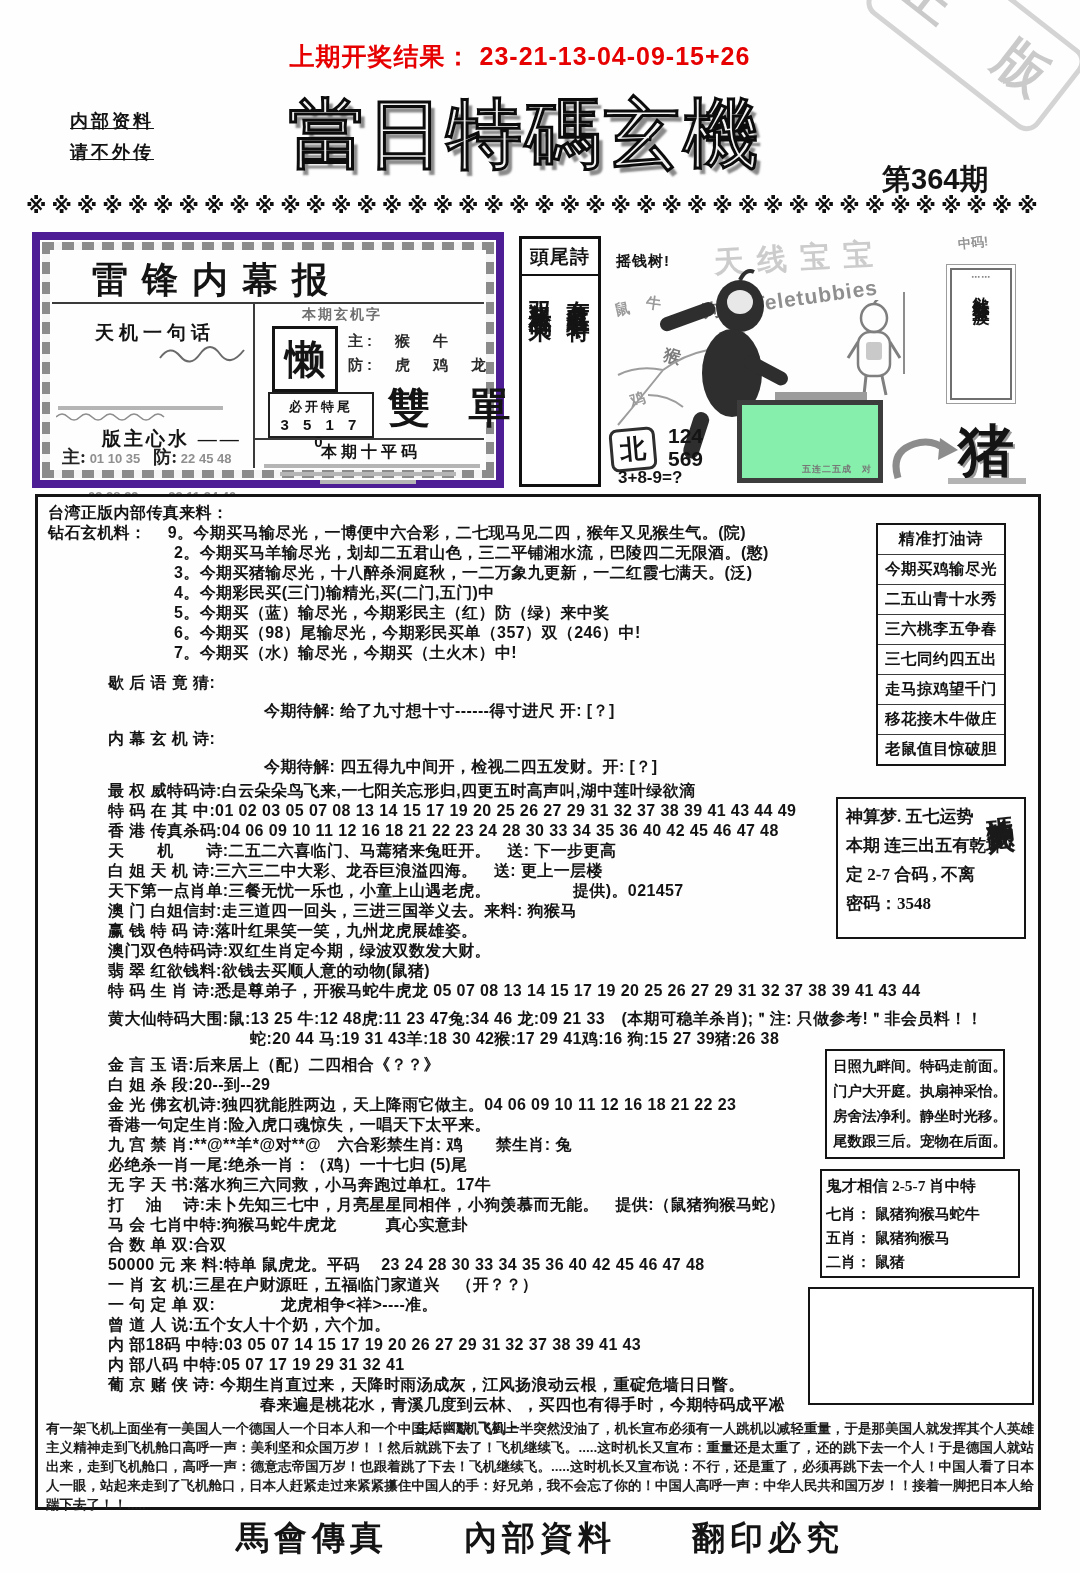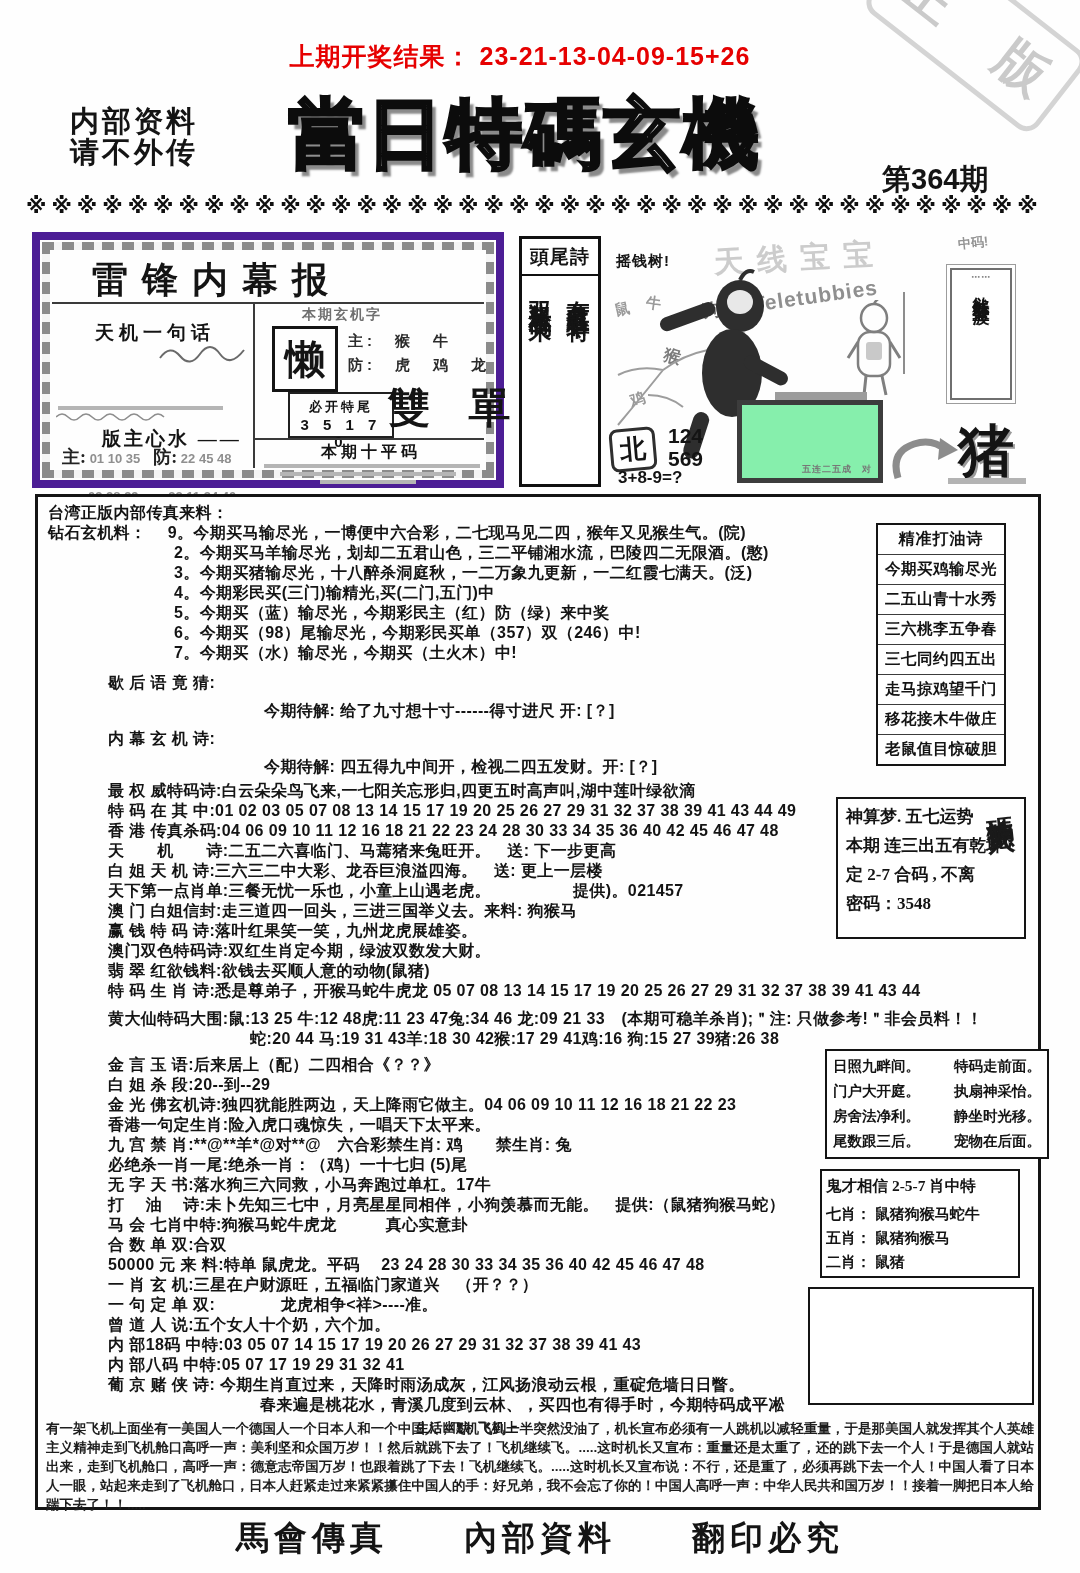--- a/index.html
+++ b/index.html
@@ -2,22 +2,22 @@
 <html><head>
 <meta charset="utf-8">
 <style>
   html,body{margin:0;padding:0;background:#e8e8e8;}
   .page{position:relative;width:1080px;height:1573px;background:#fefefe;color:#141414;
         font-family:"Liberation Sans","DejaVu Sans",sans-serif;overflow:hidden;margin:0 auto;}
   .abs{position:absolute;}
   
   .draw-result{top:40px;left:150px;width:740px;text-align:center;color:#e60000;
                font-size:25px;font-weight:bold;letter-spacing:1px;white-space:nowrap;}
-  .confidential{top:106px;left:70px;font-size:29px;font-weight:bold;line-height:31px;letter-spacing:3px;}
-  .main-title{top:84px;left:190px;width:670px;text-align:center;font-size:76px;font-weight:bold;
+  .confidential{top:106px;left:70px;font-size:18px;font-weight:bold;line-height:31px;letter-spacing:3px;text-decoration:underline;}
+  .main-title{top:84px;left:190px;width:670px;text-align:center;font-size:76px;font-weight:normal;
               font-family:"Liberation Serif","DejaVu Serif",serif;letter-spacing:3px;white-space:nowrap;
               color:#f4f4f4;-webkit-text-stroke:3px #0c0c0c;text-shadow:5px 6px 2px #8a8a8a;}
   .issue{top:160px;left:882px;font-size:29px;font-weight:bold;}
   .stamp{top:-18px;left:868px;width:215px;height:100px;border:5px solid #b9b9b9;border-radius:16px;
          transform:rotate(38deg);opacity:.6;display:flex;align-items:center;justify-content:space-between;
          padding:0 18px;box-sizing:border-box;}
   .stamp span{font-family:"Liberation Serif",serif;font-size:52px;font-weight:bold;color:#a9a9a9;}
   .divider-row{top:194px;left:26px;width:1030px;font-size:21px;letter-spacing:5px;white-space:nowrap;
                overflow:hidden;color:#101010;font-weight:bold;}
   
@@ -32,21 +32,21 @@
   .lf-banzhu{top:186px;left:62px;font-family:"Liberation Serif",serif;font-size:19px;font-weight:bold;letter-spacing:3px;}
   .lf-nums{top:208px;left:22px;font-size:13px;font-weight:bold;color:#8f8f8f;line-height:19px;white-space:pre;}
   .lf-nums b{color:#222;font-size:18px;font-family:"Liberation Serif",serif;}
   .lf-xheader{top:66px;left:222px;width:160px;text-align:center;font-size:14px;font-weight:bold;
               color:#6f6f6f;letter-spacing:2px;filter:blur(.4px);}
   .lazybox{top:86px;left:232px;width:60px;height:60px;border:3px solid #141414;display:flex;
            align-items:center;justify-content:center;font-size:40px;font-weight:bold;
            font-family:"Liberation Serif",serif;}
   .lf-zhufang{left:308px;font-size:15px;font-weight:bold;letter-spacing:4px;color:#2b2b2b;white-space:nowrap;}
   .tailbox{top:152px;left:228px;width:106px;height:46px;border:2px solid #202020;text-align:center;
-           font-weight:bold;box-sizing:border-box;padding-top:4px;margin-left:20px;}
+           font-weight:bold;box-sizing:border-box;padding-top:4px;}
   .tailbox .t1{font-size:13px;letter-spacing:3px;}
   .tailbox .t2{font-size:15px;letter-spacing:5px;}
   .shuangdan{top:140px;left:348px;font-size:42px;font-weight:bold;font-family:"Liberation Serif",serif;
              letter-spacing:14px;white-space:nowrap;}
   .lf-hr2{top:198px;left:215px;right:12px;height:2px;background:#3a3a3a;}
   .lf-ping{top:202px;left:220px;right:14px;text-align:center;font-size:16px;font-weight:bold;letter-spacing:4px;}
   
   .touwei{top:236px;left:519px;width:82px;height:251px;border:3px solid #101010;box-sizing:border-box;background:#fff;}
   .tw-head{font-family:"Liberation Serif",serif;font-size:19px;font-weight:bold;text-align:center;
            padding:5px 0 4px;border-bottom:2px solid #101010;letter-spacing:1px;}
@@ -90,21 +90,21 @@
   .sidebox{position:absolute;border:2px solid #141414;background:#fff;box-sizing:border-box;}
   .dayou{top:26px;left:838px;width:130px;}
   .dy-title{font-size:16px;font-weight:bold;text-align:center;padding:4px 0;letter-spacing:1px;}
   .dy-row{font-size:15.5px;font-weight:bold;text-align:center;border-top:1.5px solid #3c3c3c;
           padding:4px 0;letter-spacing:.5px;white-space:nowrap;}
   .shensuan{top:300px;left:798px;width:190px;height:142px;border-width:2.5px;}
   .ss-line{font-size:17px;font-weight:bold;padding:6px 0 0 8px;white-space:nowrap;font-family:"Liberation Serif",serif;}
   .ss-mark{position:absolute;top:4px;right:2px;height:134px;writing-mode:vertical-rl;
            font-family:"Liberation Serif",serif;font-size:27px;font-weight:bold;transform:rotate(-6deg);
            letter-spacing:-2px;color:#1a1a1a;}
-  .sunshine{top:552px;left:787px;width:224px;border-width:2.5px;padding:3px 0;}
+  .sunshine{top:552px;left:787px;width:180px;border-width:2.5px;padding:3px 0;}
   .sun-row{display:flex;justify-content:space-between;font-size:14.5px;font-weight:bold;
            padding:3px 6px;white-space:nowrap;}
   .ghost{top:672px;left:782px;width:200px;border-width:2.5px;padding:2px 0 4px;}
   .gh-title{font-size:15.5px;font-weight:bold;padding:3px 4px;white-space:nowrap;font-family:"Liberation Serif",serif;}
   .gh-row{font-size:15px;font-weight:bold;padding:5px 4px 0;font-family:"Liberation Serif",serif;white-space:nowrap;}
   .emptybox{top:790px;left:770px;width:226px;height:118px;border-width:2.5px;}
   
   .footer{top:1516px;left:0;width:1080px;text-align:center;font-family:"Liberation Serif",serif;
           font-size:33px;font-weight:bold;letter-spacing:5px;white-space:pre;}
 </style>

